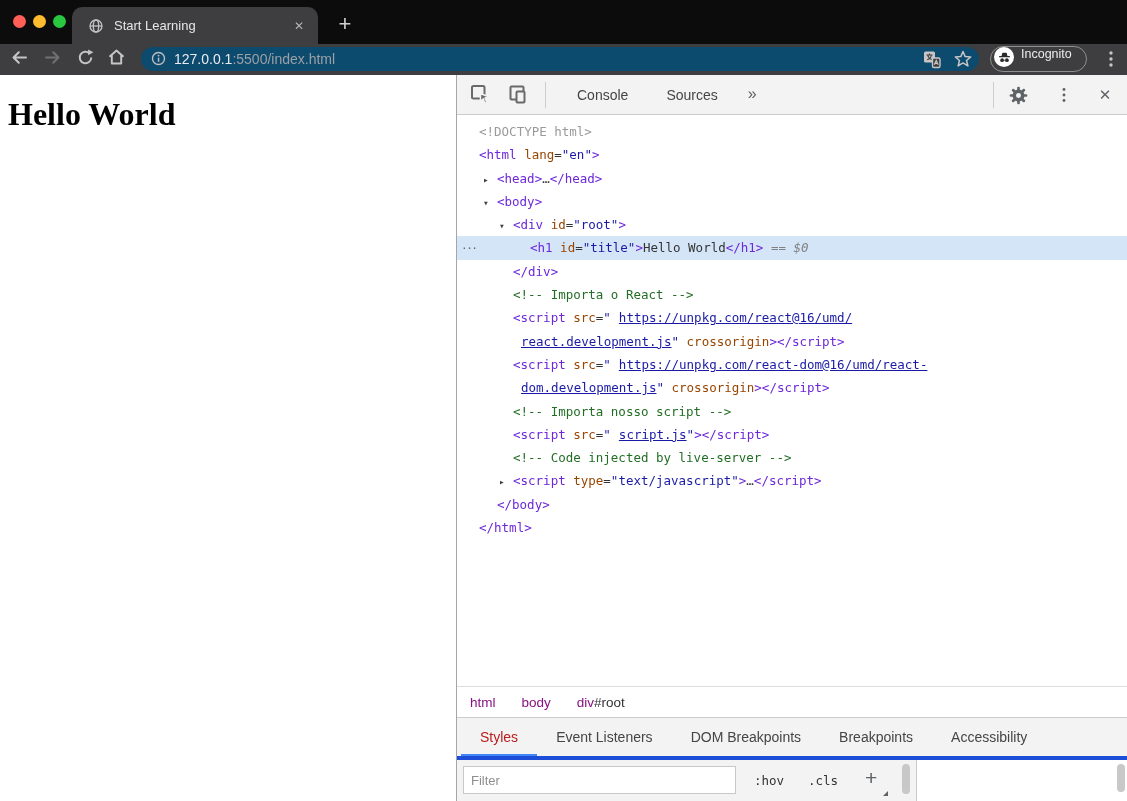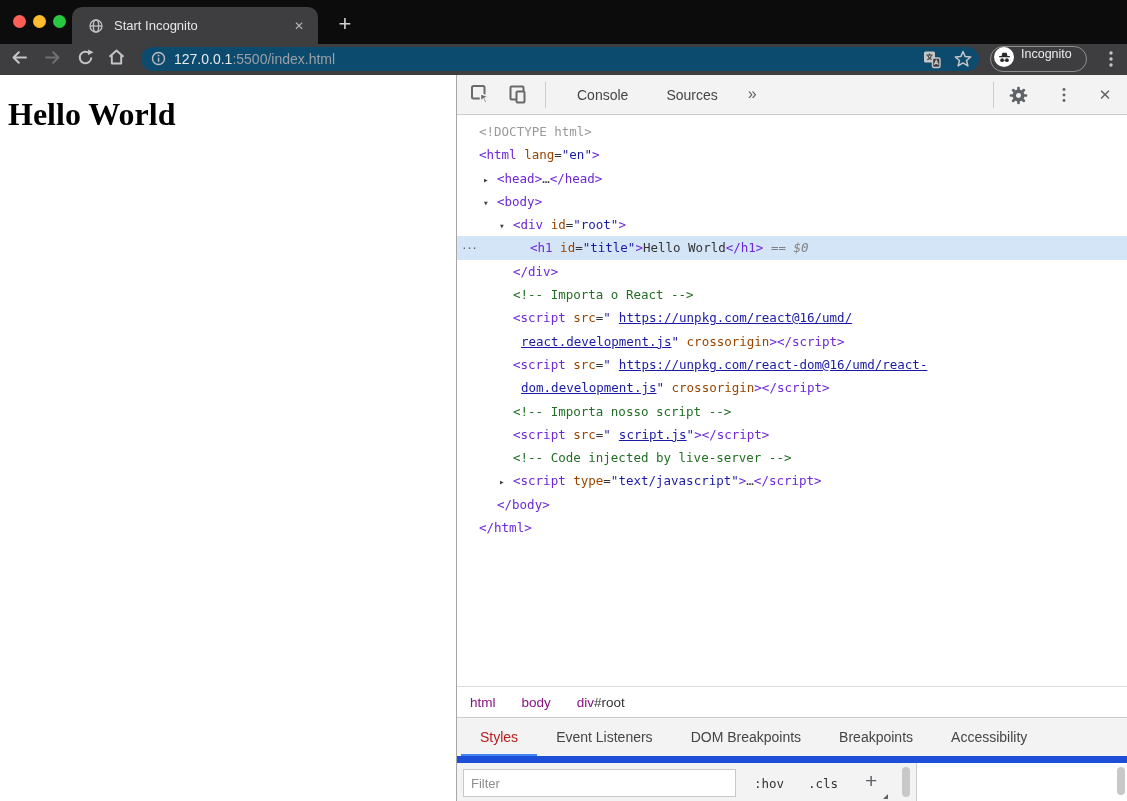--- a/index.html
+++ b/index.html
@@ -87,21 +87,21 @@
   .crumb .cid{color:#333;}
   .crumb.selected{background:#ec4899;color:#333;margin-top:48px;}
   
   .dt-sidetabs{position:absolute;left:0;top:642px;right:0;height:39px;background:#f3f3f3;
                border-top:1px solid #ccc;display:flex;align-items:stretch;padding-left:4px;}
   .stab{display:flex;align-items:center;padding:2px 19px 0 19px;font-size:14px;color:#454545;
         border-bottom:2px solid transparent;white-space:nowrap;}
   .stab.active{color:#b91c1c;border-bottom-color:#4285f4;}
   
   .dt-filter{position:absolute;left:0;top:681px;right:0;height:45px;background:#f3f3f3;
-             border-top:7px solid #1d4ed8;}
+             border-top:4px solid #1d4ed8;}
   .filter-input{position:absolute;left:6px;top:6px;width:273px;height:28px;border:1px solid #c8c8c8;
                 background:#fff;font-size:13px;padding-left:7px;font-family:"Liberation Sans",sans-serif;
                 color:#333;outline:none;}
   .filter-input::placeholder{color:#8f8f8f;}
   .ps-toggle{position:absolute;top:13px;font-family:"DejaVu Sans Mono",monospace;font-size:12.5px;color:#333;}
   .ps-hov{left:297px;} .ps-cls{left:351px;}
   .ps-plus{position:absolute;left:408px;top:6px;font-size:21px;color:#5f6368;font-weight:400;}
   .ps-corner{position:absolute;left:426px;top:31px;width:0;height:0;
              border-left:5px solid transparent;border-bottom:5px solid #5f6368;}
   .thumb{position:absolute;width:8px;background:#c8c8c8;border-radius:4px;}
@@ -121,21 +121,21 @@
       <span class="tl green"></span>
     </div>
     <div class="tab">
       <span class="favicon">
         <svg viewBox="0 0 16 16" width="16" height="16">
           <circle cx="8" cy="8" r="6" fill="none" stroke="#c2c3c5" stroke-width="1.3"></circle>
           <ellipse cx="8" cy="8" rx="2.7" ry="6" fill="none" stroke="#c2c3c5" stroke-width="1.3"></ellipse>
           <line x1="2" y1="8" x2="14" y2="8" stroke="#c2c3c5" stroke-width="1.3"></line>
         </svg>
       </span>
-      <span class="tab-title">Start Incognito</span>
+      <span class="tab-title">Start Learning</span>
       <span class="tab-close">✕</span>
     </div>
     <div class="newtab">+</div>
   </div>
 
   <div class="toolbar">
     <span class="navicon ni-back">
       <svg viewBox="0 0 21 21" width="21" height="21">
           <path d="M17 10.5 H4.5 M9.8 5.2 L4.5 10.5 L9.8 15.8" stroke="#c6c6c6" stroke-width="2" fill="none" stroke-linecap="round" stroke-linejoin="round"></path>
         </svg>

